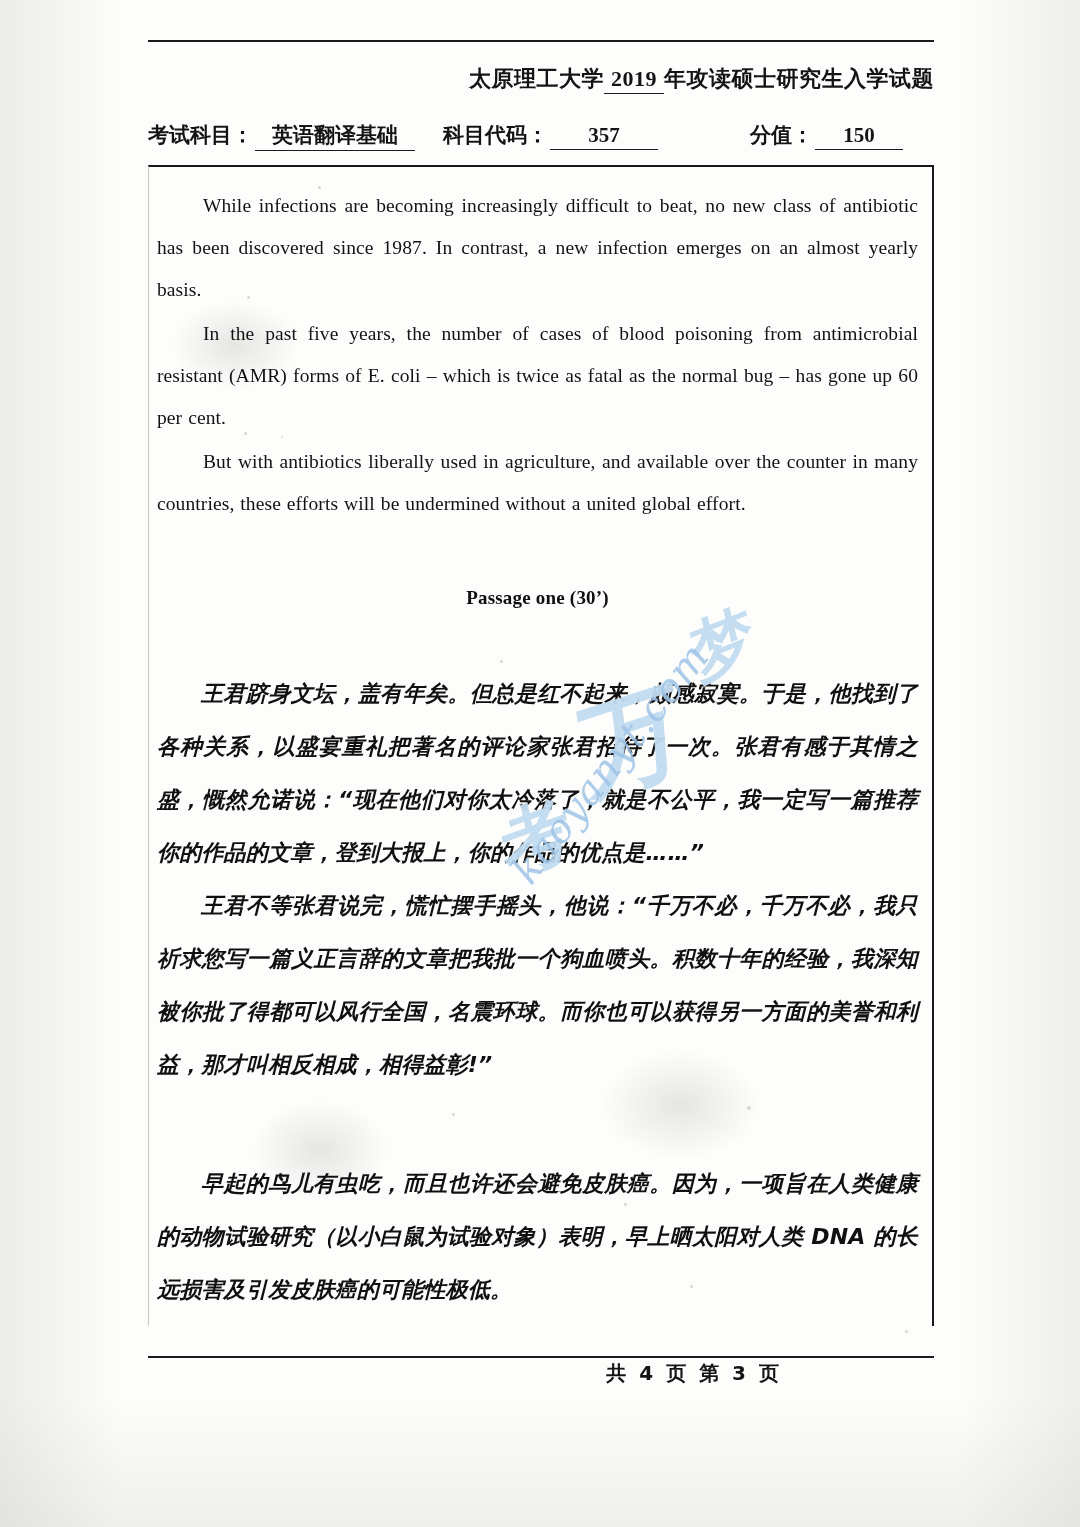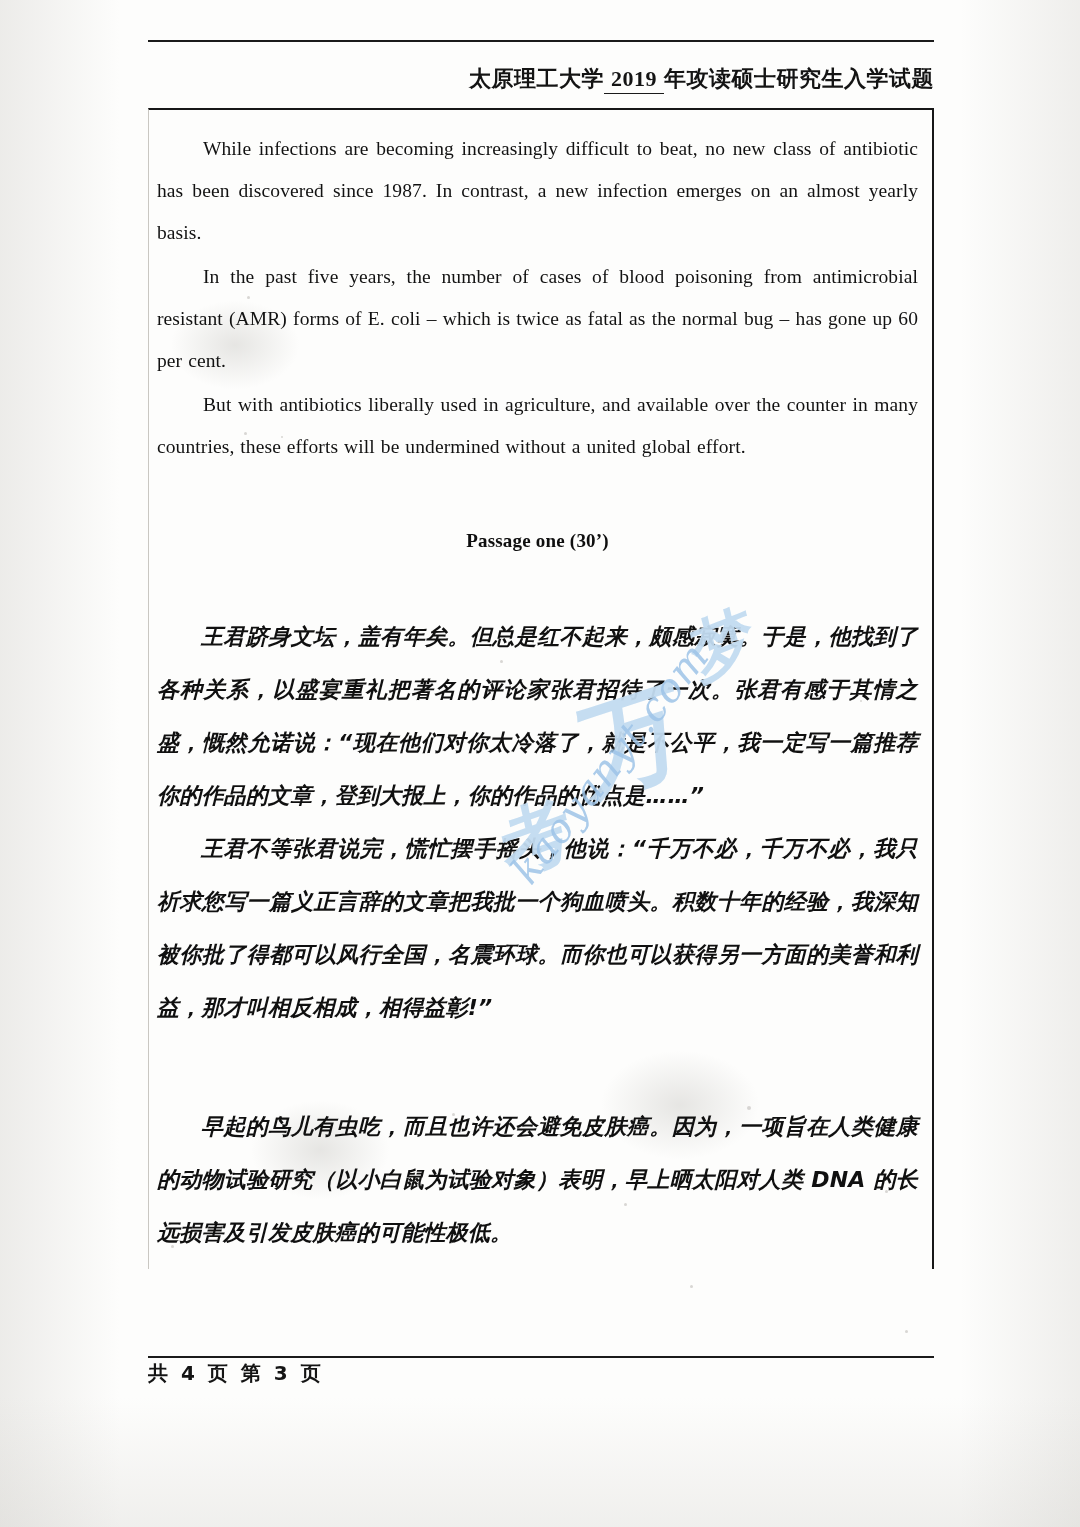--- a/index.html
+++ b/index.html
@@ -153,21 +153,21 @@
     top: 1356px;
     width: 786px;
     height: 0;
     border-top: 2.4px solid #1b1b1b;
   }
   .footer {
     position: absolute;
     left: 148px;
     top: 1360px;
     width: 634px;
-    text-align: left;
+    text-align: right;
     font-family: "DejaVu Sans", "Liberation Sans", sans-serif;
     font-size: 20px;
     font-weight: bold;
     color: #141414;
     letter-spacing: 3px;
   }
 
   
   .wm-layer {
     position: absolute;
@@ -244,20 +244,28 @@
 <div class="speckle" style="left:860px;top:700px;width:2px;height:2px;"></div>
 
 <div class="sheet">
 
   <div class="rule-top"></div>
 
   <div class="title-line">
     <span>太原理工大学</span><span class="ul">2019</span><span>年攻读硕士研究生入学试题</span>
   </div>
 
+  <div class="meta-line">
+    <span class="meta-label">考试科目：</span>
+    <span class="meta-val v-subject">英语翻译基础</span>
+    <span class="meta-label">科目代码：</span>
+    <span class="meta-val v-code">357</span>
+    <span class="meta-label">分值：</span>
+    <span class="meta-val v-score">150</span>
+  </div>
 
   <div class="body-box">
 
     <p class="en">While infections are becoming increasingly difficult to beat, no new class of antibiotic has been discovered since 1987. In contrast, a new infection emerges on an almost yearly basis.</p>
     <p class="en">In the past five years, the number of cases of blood poisoning from antimicrobial resistant (AMR) forms of E. coli – which is twice as fatal as the normal bug – has gone up 60 per cent.</p>
     <p class="en">But with antibiotics liberally used in agriculture, and available over the counter in many countries, these efforts will be undermined without a united global effort.</p>
 
 
     <h4 class="passage-head">Passage one (30’)</h4>
 

